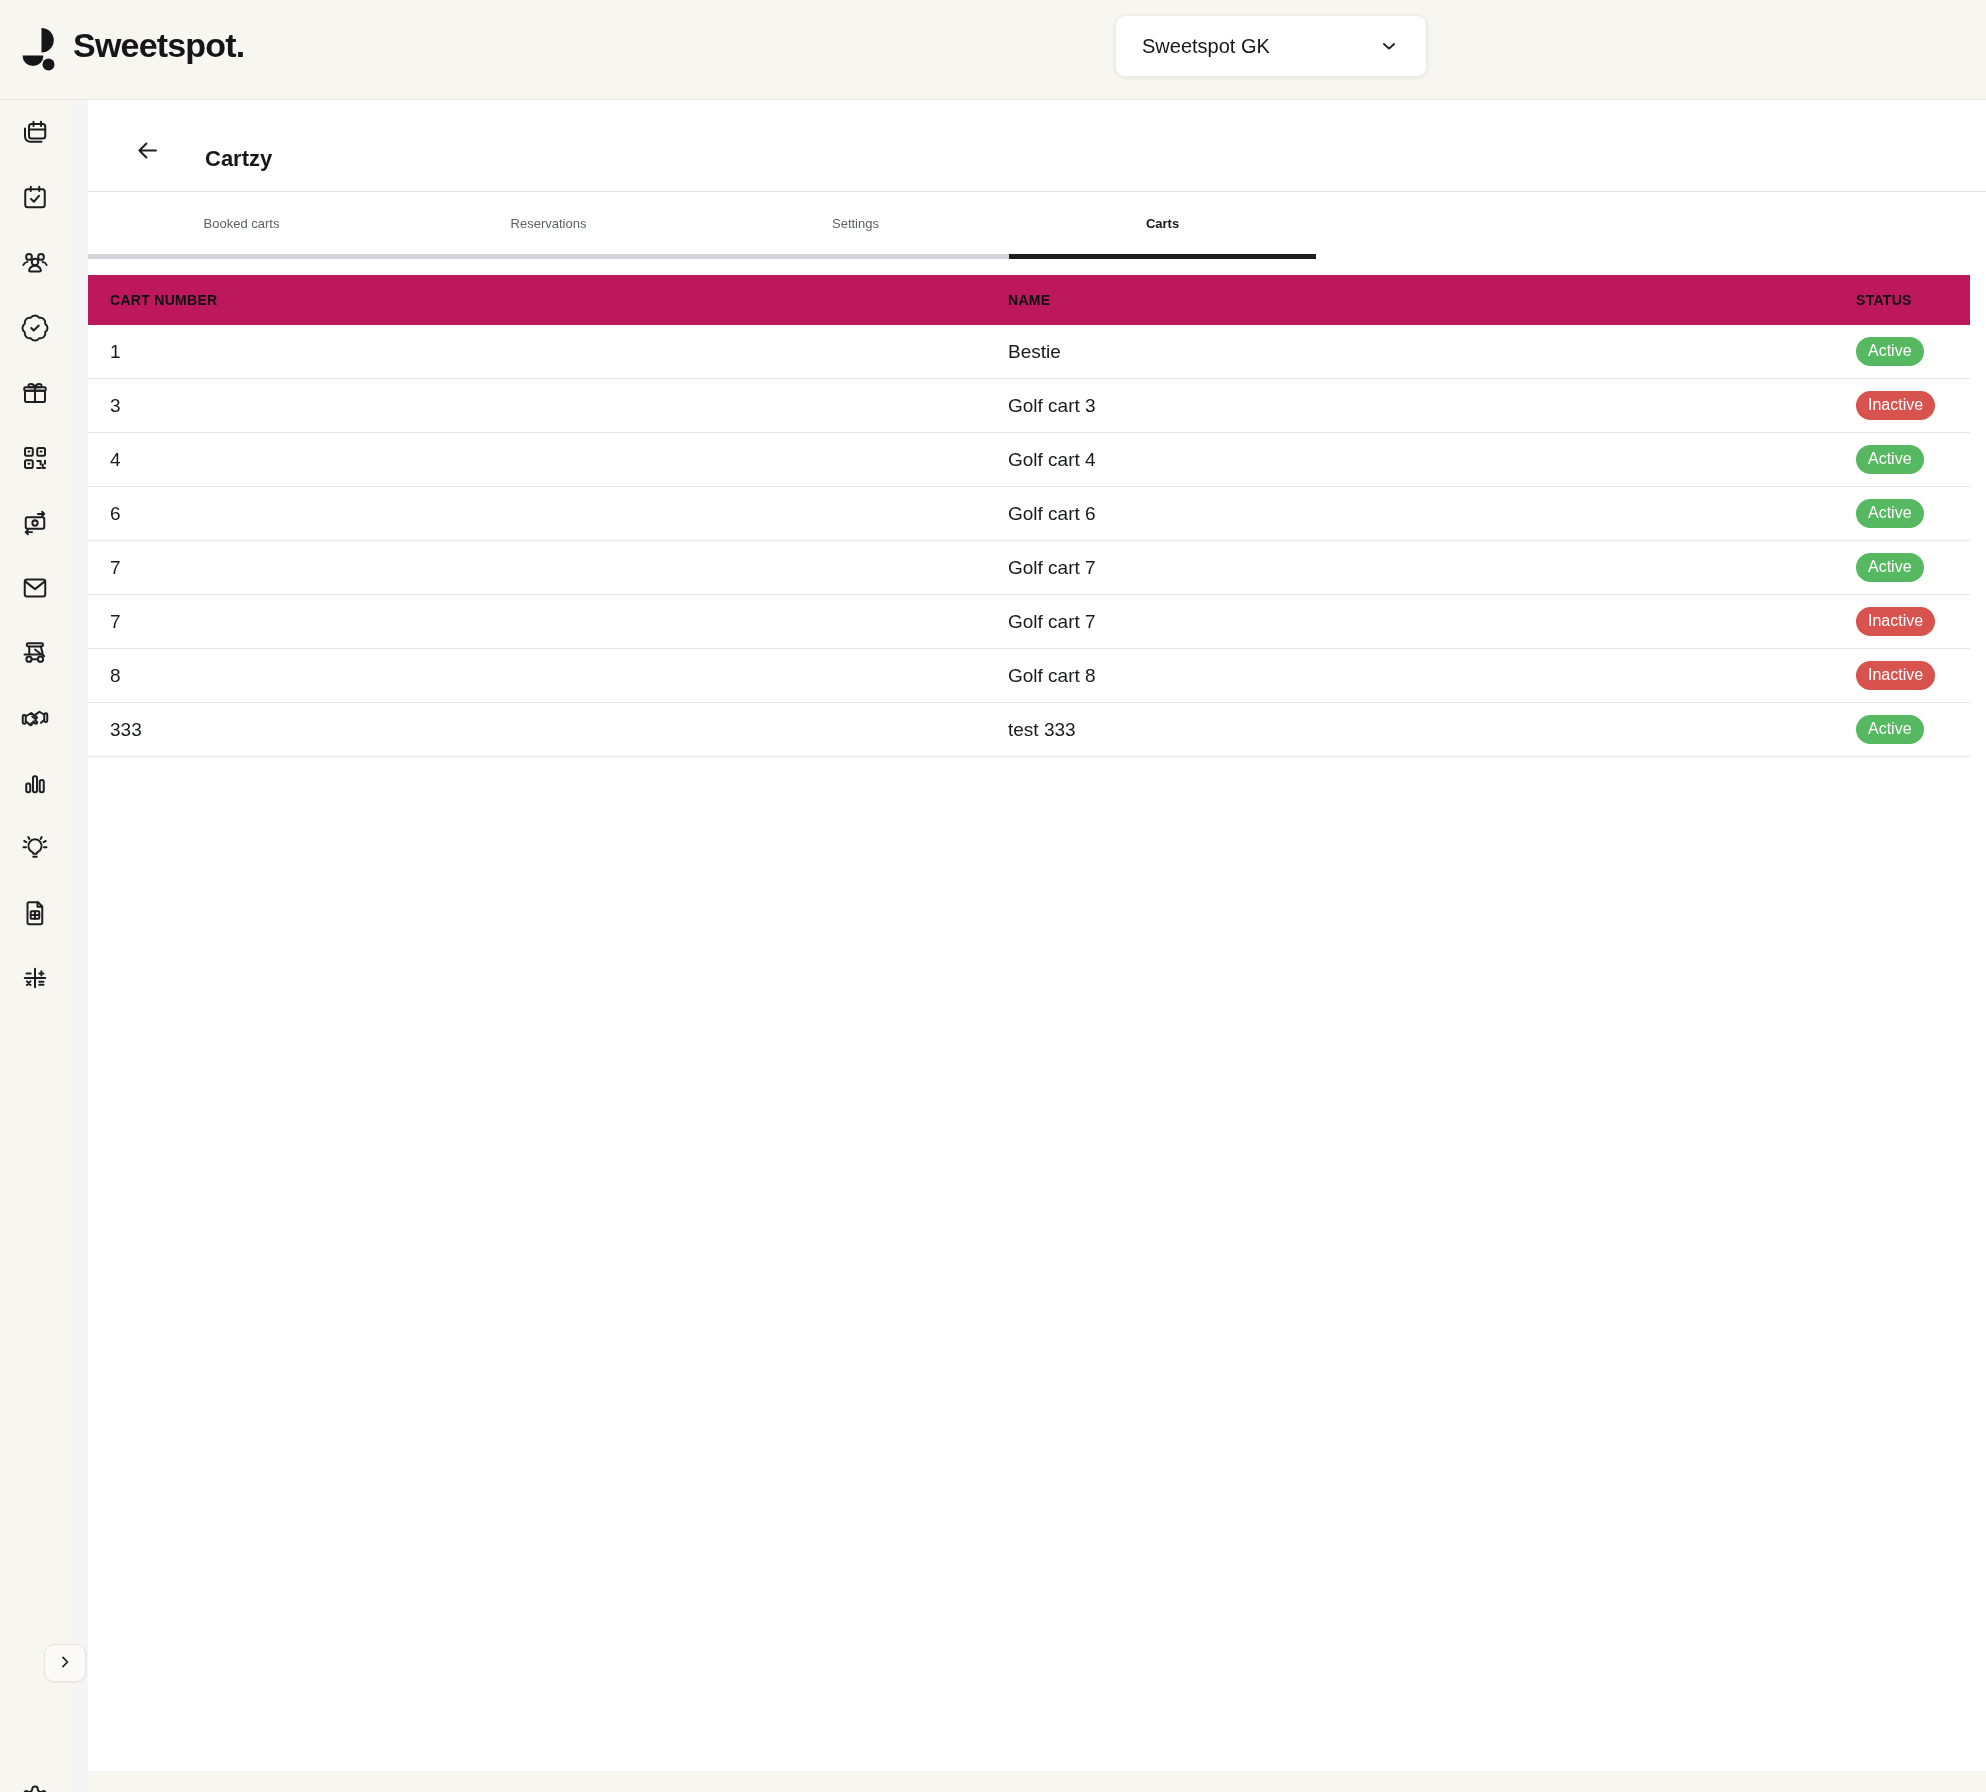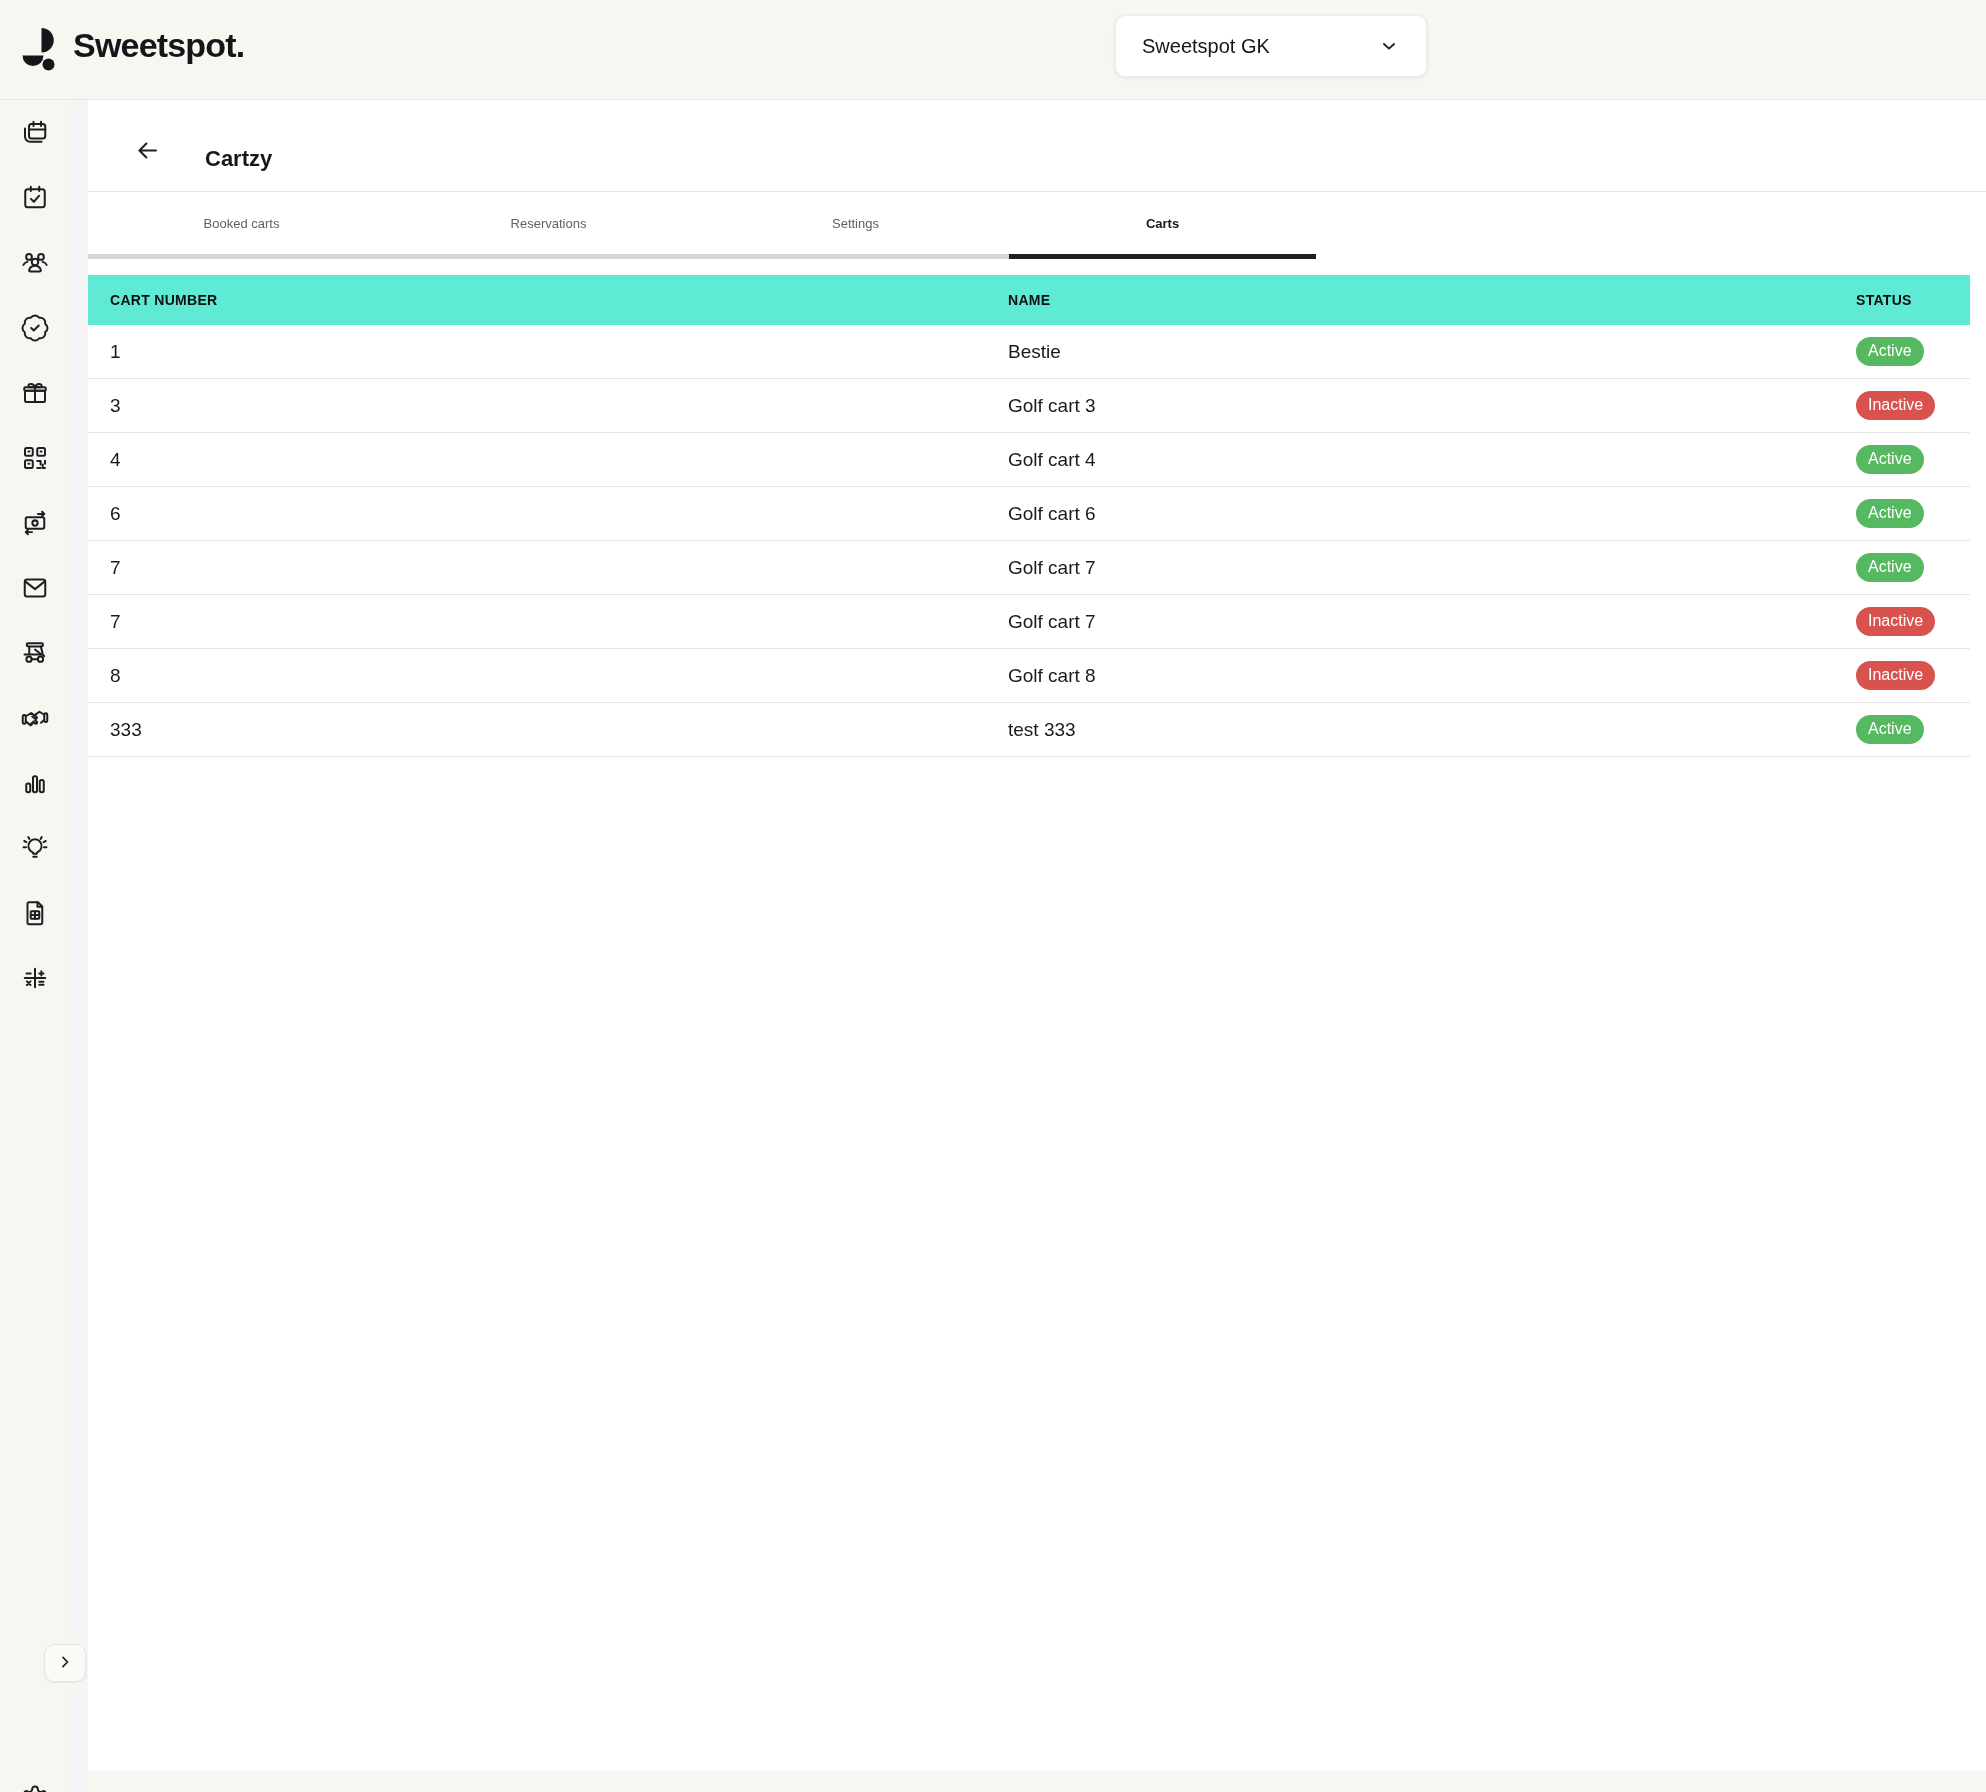--- a/index.html
+++ b/index.html
@@ -68,21 +68,21 @@
   .tab {
     width:307px; height:67px; display:flex; align-items:center; justify-content:center;
     font-size:13px; color:#5C6167; border-bottom:5px solid #D4D4DA; cursor:pointer;
   }
   .tab.active { color:#17171A; font-weight:700; border-bottom-color:#1E1E22; }
 
   
   .carts-table { margin:16px 16px 0 0; }
   .thead {
     display:grid; grid-template-columns:920px 848px 1fr;
-    height:50px; align-items:center; background:#5eead4;
+    height:50px; align-items:center; background:#be185d;
     font-size:14px; font-weight:700; color:#0F0F12; letter-spacing:0.3px;
   }
   .th:first-child { padding-left:22px; }
   .trow {
     display:grid; grid-template-columns:920px 848px 1fr;
     height:54px; align-items:center; border-bottom:1px solid #E6E6E6;
     font-size:19px; color:#191A1E; cursor:pointer; background:#FFFFFF;
   }
   .cell:first-child { padding-left:22px; }
   .badge {

